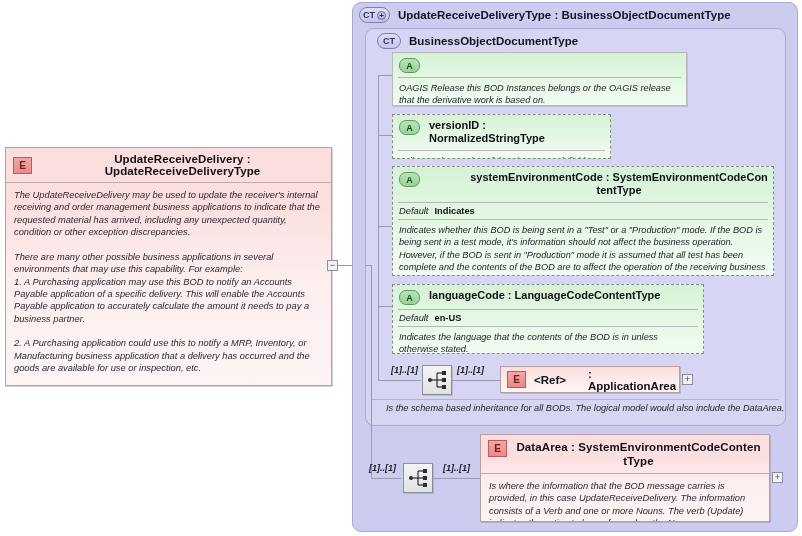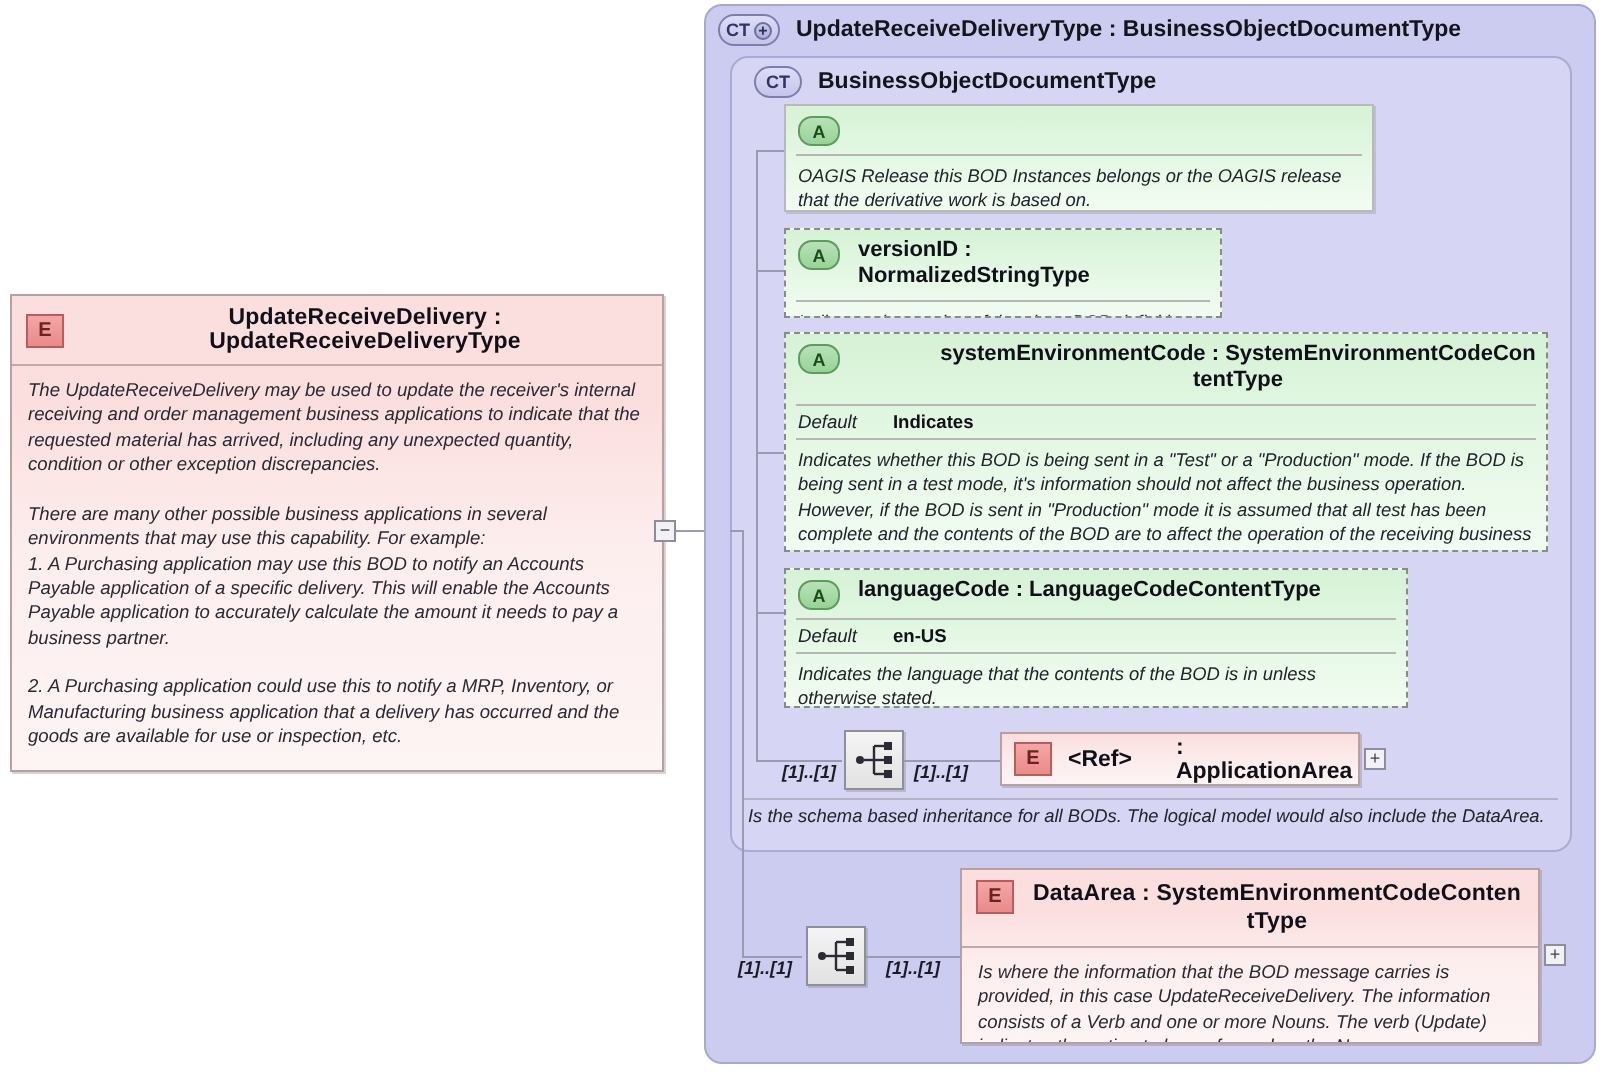--- a/index.html
+++ b/index.html
@@ -96,38 +96,38 @@
   .badge-a {
     width: 21px; height: 15px; flex: 0 0 auto;
     background: linear-gradient(to bottom,#b7e2b7,#98d398);
     border: 1px solid #5f9a5f; border-radius: 7px;
     color: #1d4a1d; font-size: 9px; font-weight: bold;
     display: flex; align-items: center; justify-content: center;
     margin-right: 9px; margin-top: 1px;
   }
   .attr-title { font-size: 11px; font-weight: bold; color: #101018; line-height: 1.22; }
   .attr-sep { height: 0; border-top: 1px solid #b6b6b6; margin: 0 5px; }
-  .attr-default { display: flex; align-items: baseline; padding: 3px 6px 3px 6px; gap: 18px; }
+  .attr-default { display: flex; align-items: baseline; padding: 3px 6px 3px 6px; gap: 6px; }
   .attr-default .lbl { font-size: 9.3px; font-style: italic; color: #202028; }
   .attr-default .val { font-size: 9.3px; font-weight: bold; color: #101018; }
   .attr-doc {
     font-size: 9.2px; font-style: italic; color: #23232b;
     line-height: 1.35; padding: 4px 7px 5px 6px;
   }
 
   
   .seq-icon {
     position: absolute; width: 30px; height: 30px;
     background: linear-gradient(to bottom,#f4f4f4,#e2e2e2);
     border: 1px solid #8f8f9c;
     box-shadow: 1px 1px 0 rgba(120,120,120,.3);
   }
   .card-label {
     position: absolute; font-size: 9px; font-style: italic;
-    font-weight: bold; color: #1c1c24; white-space: nowrap; margin-top: 16px;
+    font-weight: bold; color: #1c1c24; white-space: nowrap;
   }
 
   
   .ref-box {
     position: absolute;
     background: linear-gradient(to bottom,#fbdede 0%,#fceaea 45%,#fdf5f5 100%);
     border: 1px solid #b9a0a0;
     box-shadow: 1px 1px 0 rgba(120,100,100,.28);
     display: flex; align-items: center; padding: 0 8px 0 6px;
   }
@@ -261,21 +261,21 @@
   <div class="card-label" style="left:457px; top:365px;">[1]..[1]</div>
 
   <div class="ref-box" style="left:500px; top:366px; width:180px; height:27px;">
     <span class="badge-e">E</span>
     <span class="ref-name">&lt;Ref&gt;</span>
     <span class="ref-type" style="margin-left:22px;">: ApplicationArea</span>
   </div>
   <div class="expander" style="left:682px; top:374px;">+</div>
 
   <div class="inherit-sep" style="left:372px; top:399px; width:407px;"></div>
-  <div class="inherit-doc" style="left:374px; top:402px; width:400px;">Is the schema based inheritance for all BODs. The logical model would also include the DataArea.</div>
+  <div class="inherit-doc" style="left:386px; top:402px; width:400px;">Is the schema based inheritance for all BODs. The logical model would also include the DataArea.</div>
 
   <div class="card-label" style="left:369px; top:463px;">[1]..[1]</div>
 
   <div class="seq-icon" style="left:403px; top:463px;">
     <svg width="28" height="28" viewBox="0 0 28 28">
       <circle cx="7" cy="14" r="2" fill="#2b2b33"></circle>
       <path d="M9 14 H14" stroke="#2b2b33" stroke-width="1.2" fill="none"></path>
       <path d="M14 7 V21" stroke="#2b2b33" stroke-width="1.2" fill="none"></path>
       <path d="M14 7 H19" stroke="#2b2b33" stroke-width="1.2" fill="none"></path>
       <path d="M14 14 H19" stroke="#2b2b33" stroke-width="1.2" fill="none"></path>

